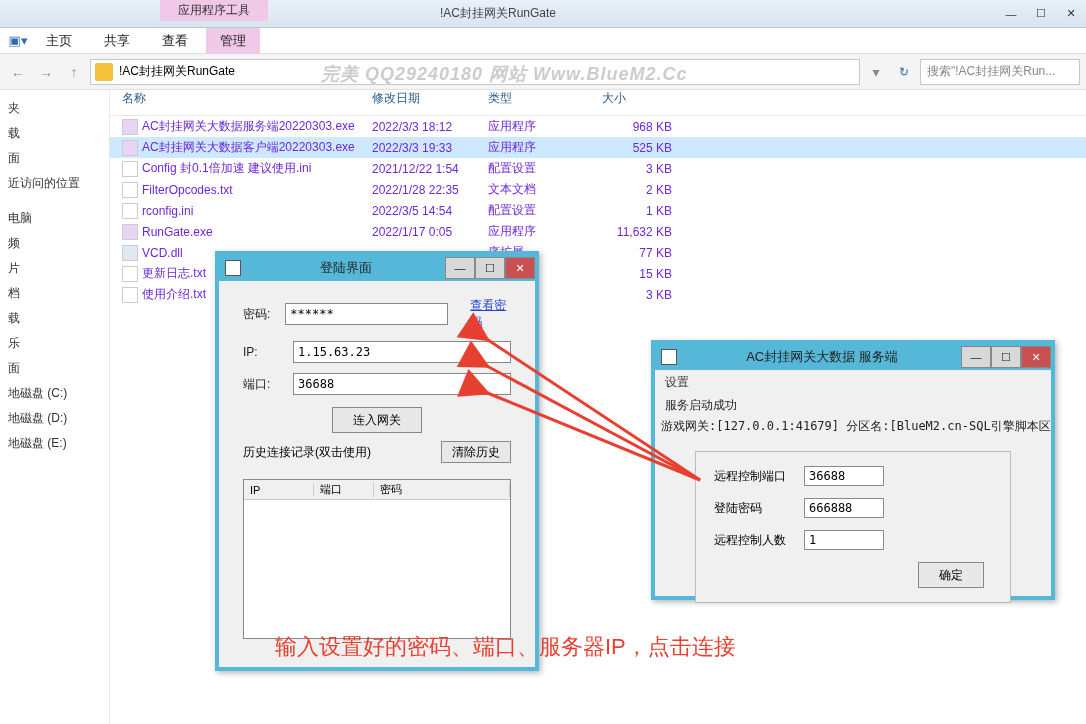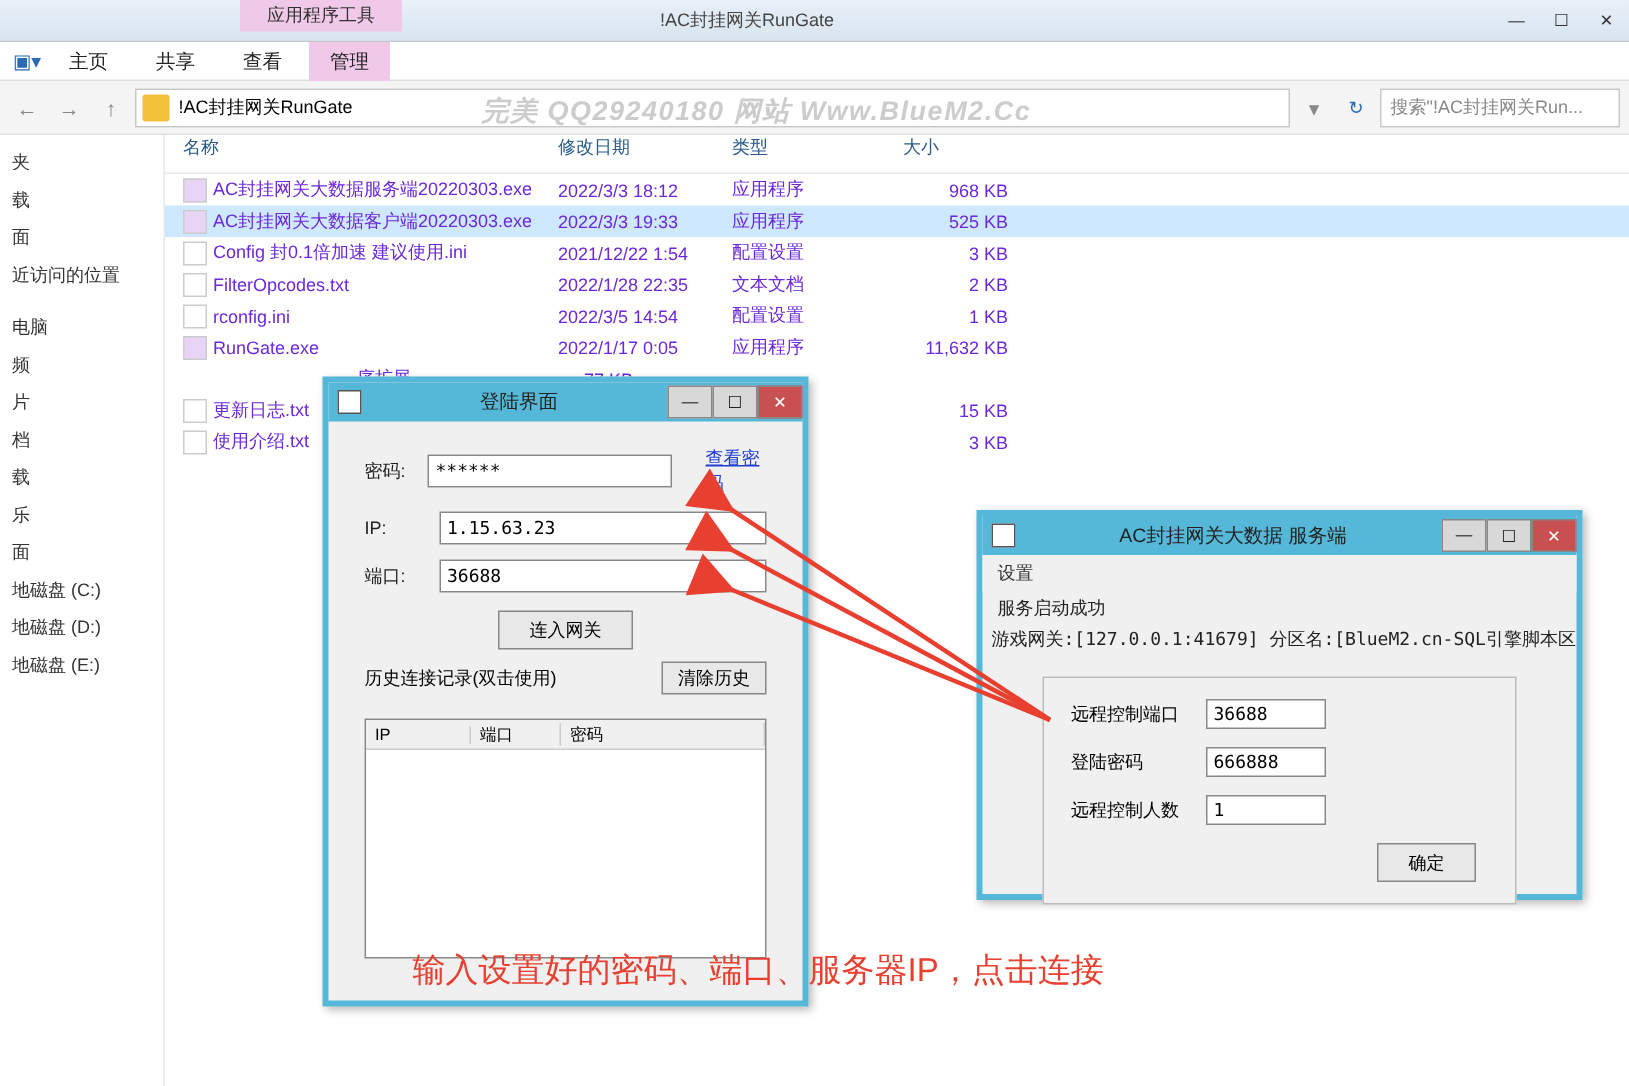--- a/index.html
+++ b/index.html
@@ -185,20 +185,24 @@
           <div class="row">
             <div class="c1">
               <span class="fico exe"></span>
               <span>RunGate.exe</span>
             </div>
             <div class="c2">2022/1/17 0:05</div>
             <div class="c3">应用程序</div>
             <div class="c4">11,632 KB</div>
           </div>
           <div class="row">
+            <div class="c1">
+              <span class="fico dll"></span>
+              <span>VCD.dll</span>
+            </div>
             <div class="c2"></div>
             <div class="c3">序扩展</div>
             <div class="c4">77 KB</div>
           </div>
           <div class="row">
             <div class="c1">
               <span class="fico txt"></span>
               <span>更新日志.txt</span>
             </div>
             <div class="c2"></div>

